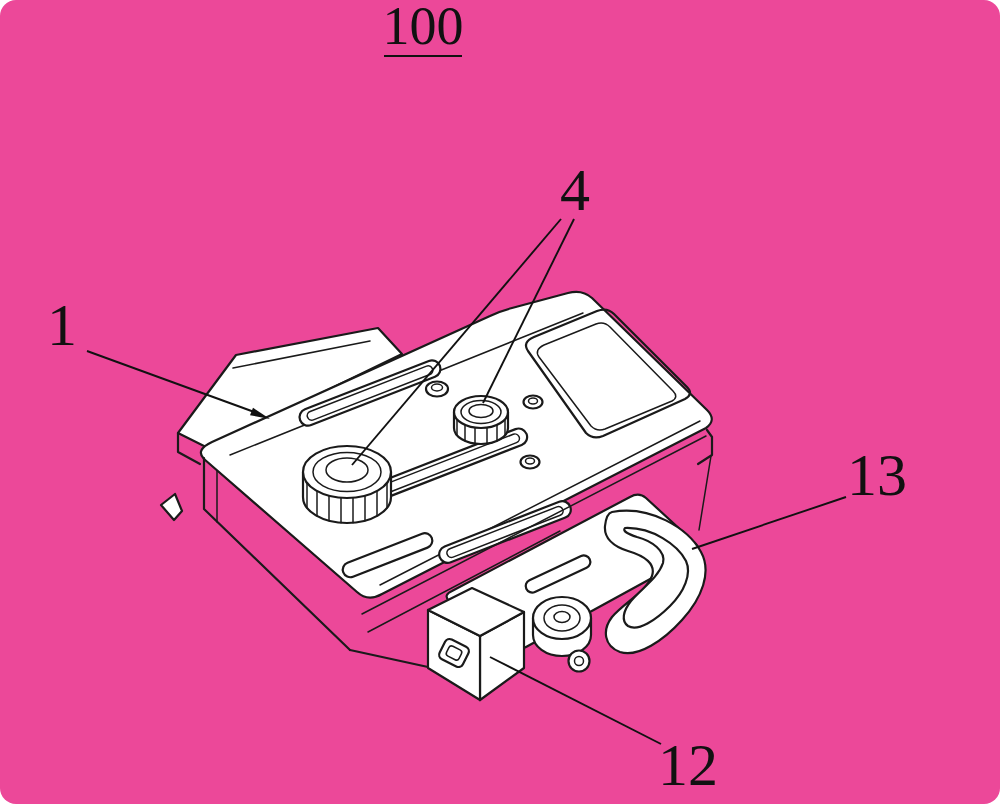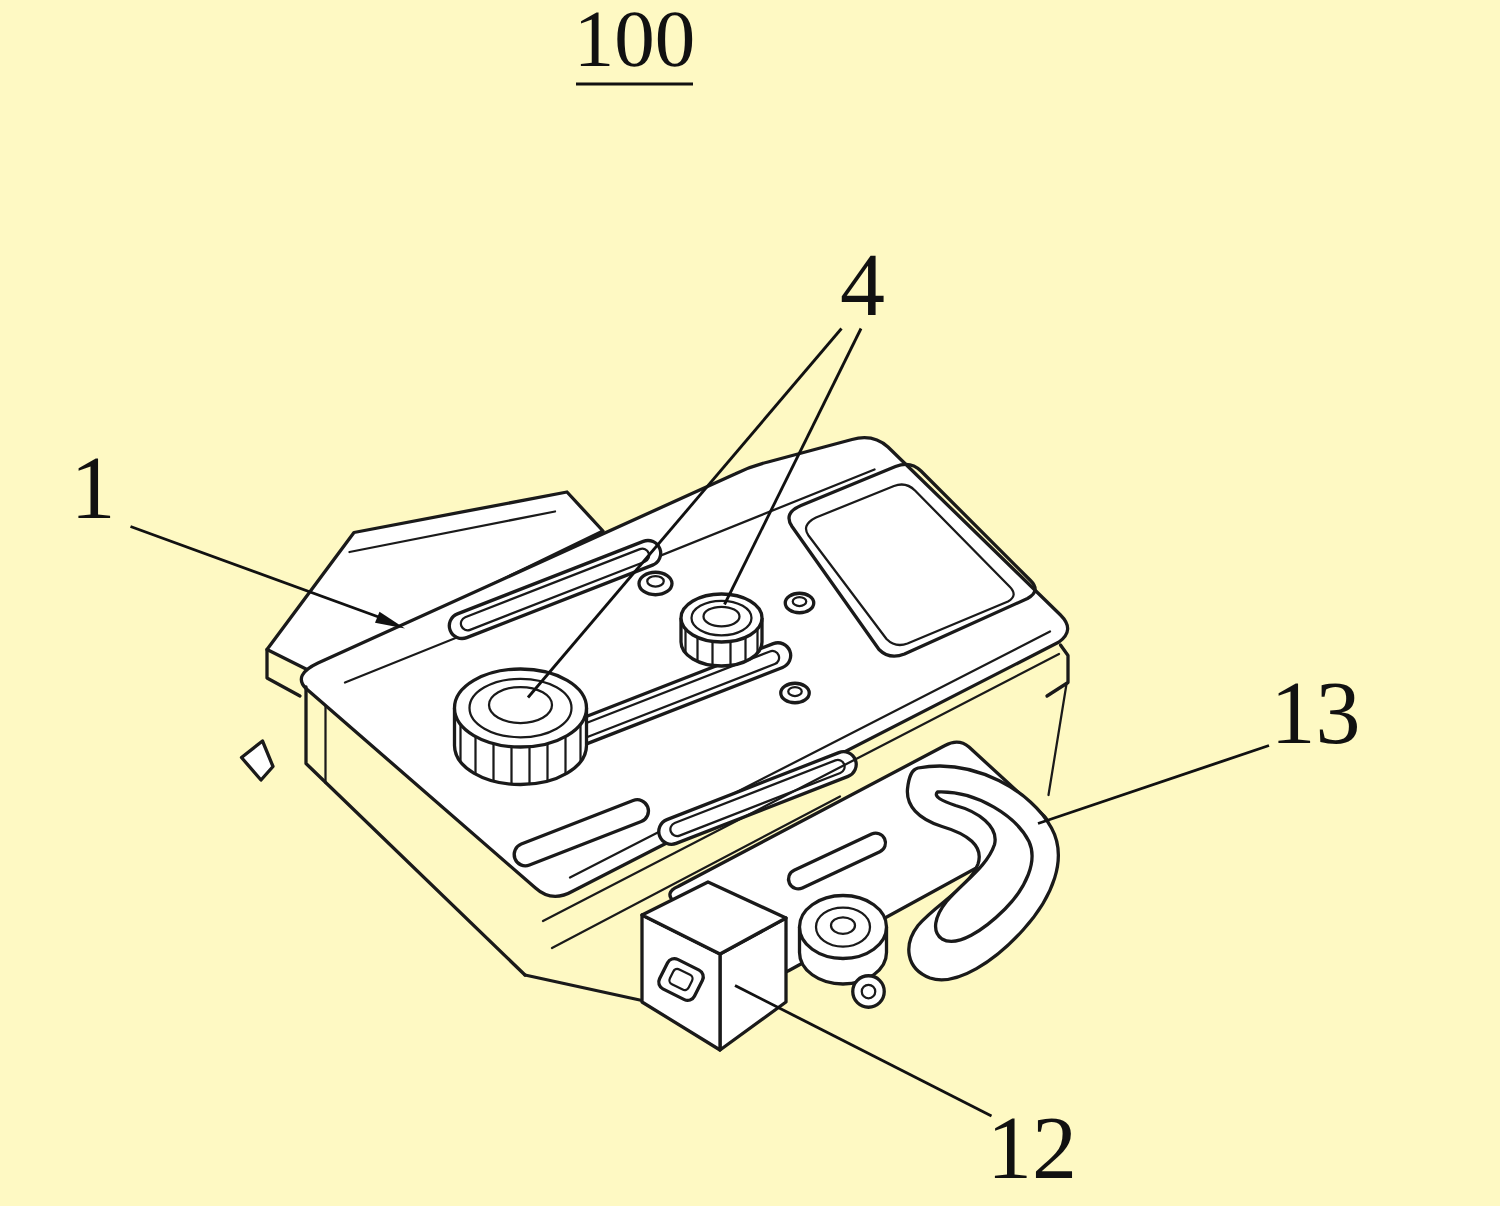--- a/index.html
+++ b/index.html
@@ -4,23 +4,24 @@
 <style>
   html, body {
     margin: 0;
     padding: 0;
     background: #ffffff;
   }
   .canvas {
     position: relative;
     width: 1000px;
     height: 804px;
-    background: #fef9c3;
+    background: #ec4899;
     overflow: hidden;
     font-family: "Liberation Serif", serif;
+    border-radius: 16px;
   }
   svg { display: block; }
   .ol   { fill: none;    stroke: #1a1a1a; stroke-width: 2.2; stroke-linejoin: round; stroke-linecap: round; }
   .sol  { fill: #ffffff; stroke: #1a1a1a; stroke-width: 2.2; stroke-linejoin: round; }
   .thin { stroke-width: 1.5; }
   .lead { fill: none;    stroke: #111111; stroke-width: 1.9; }
   .lbl  { font-family: "Liberation Serif", serif; font-size: 60px; fill: #111111; text-anchor: middle; }
   .fig  { font-size: 54px; }
 </style>
 </head>

